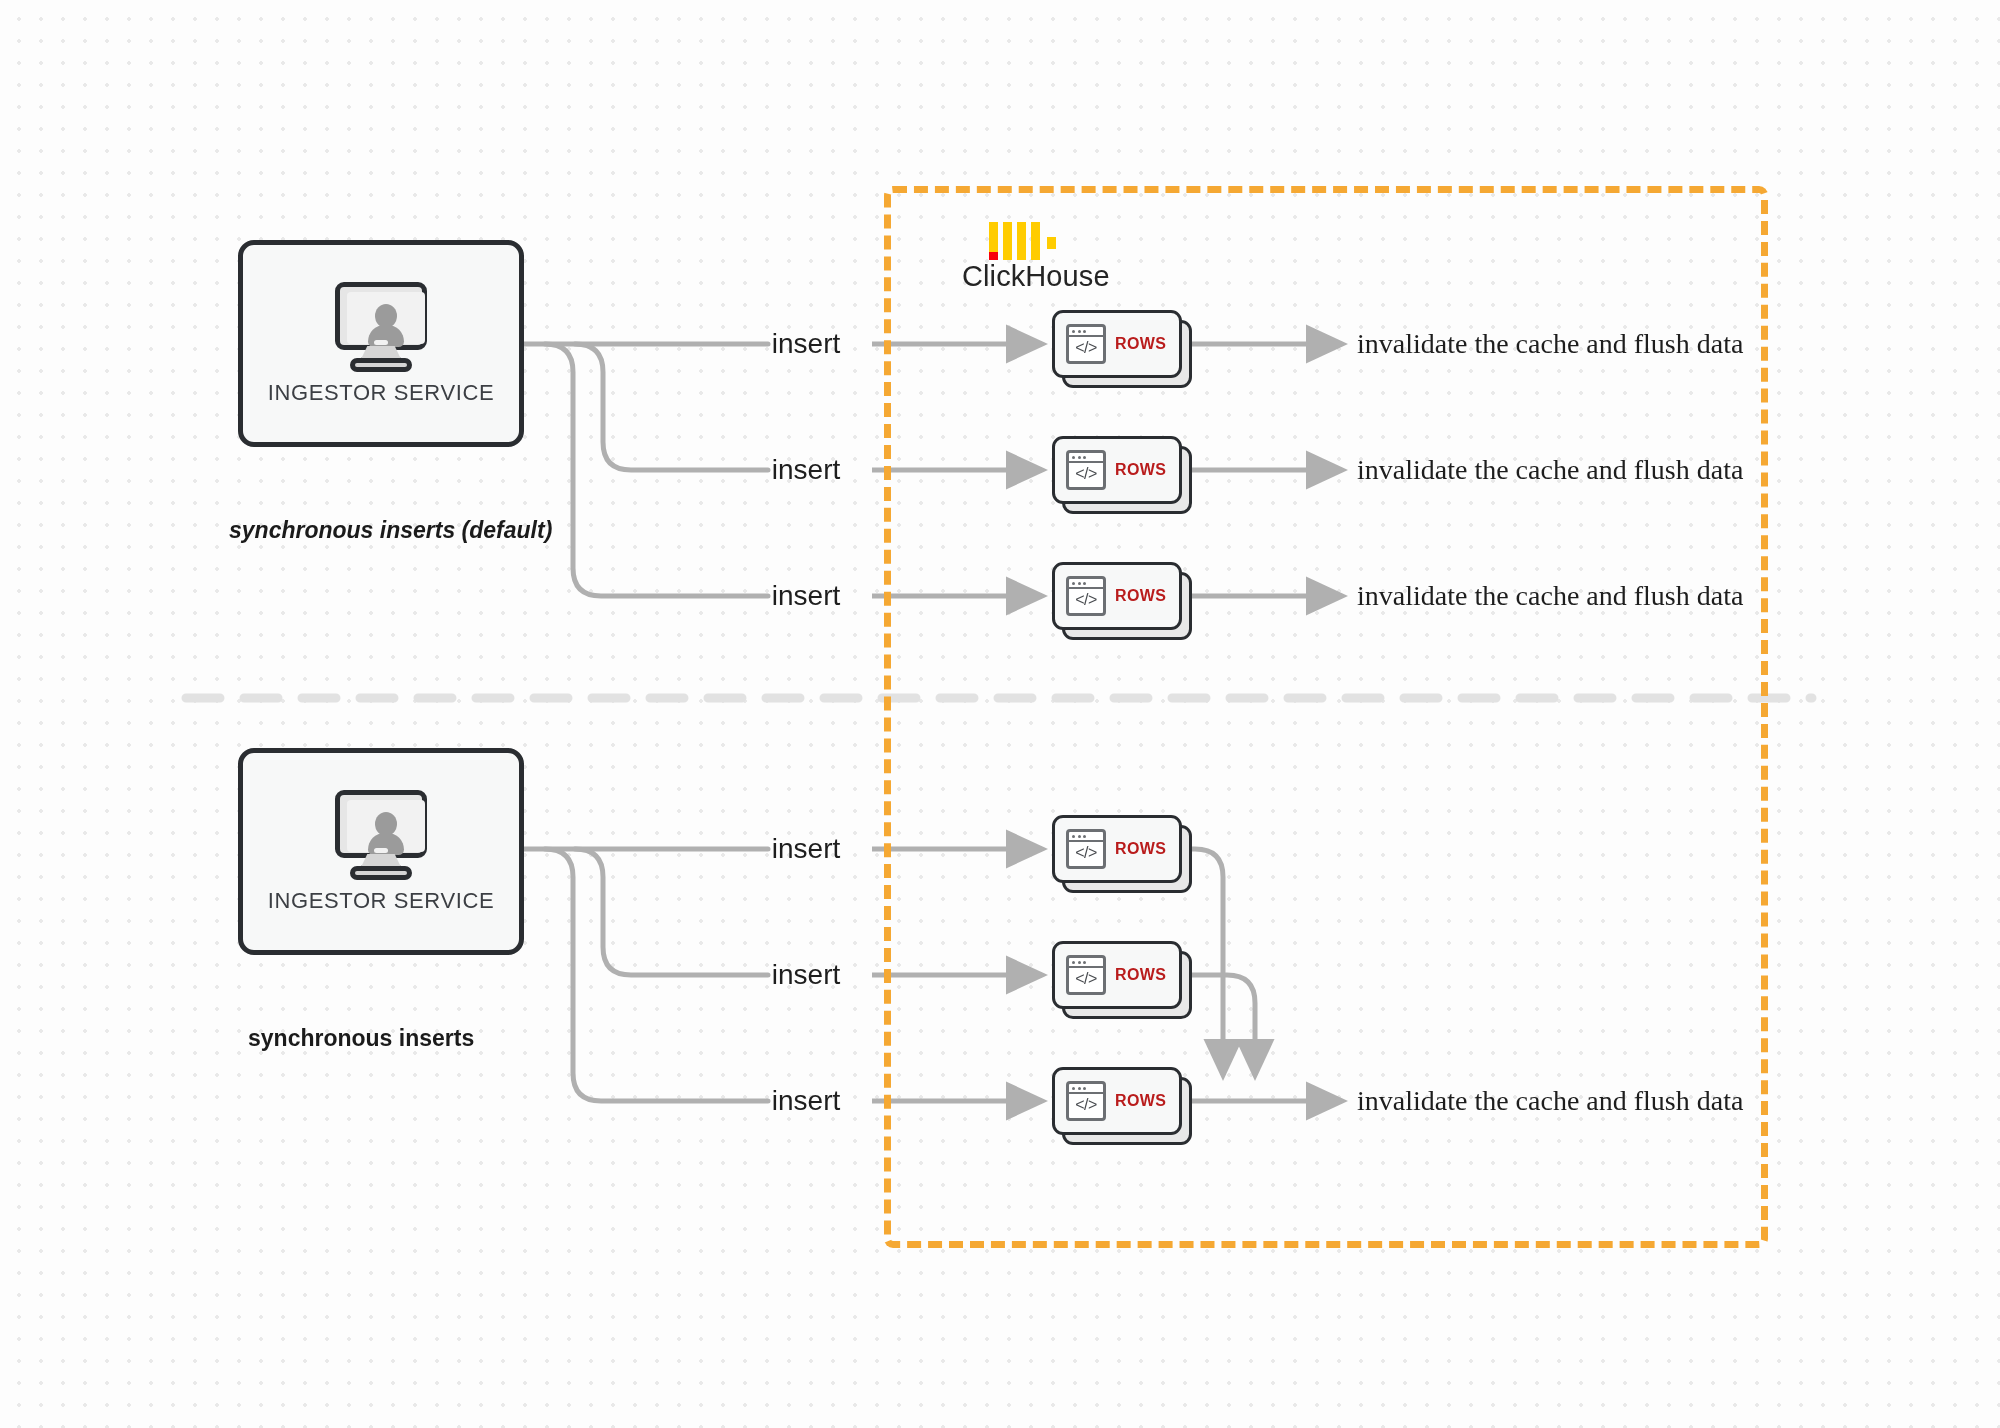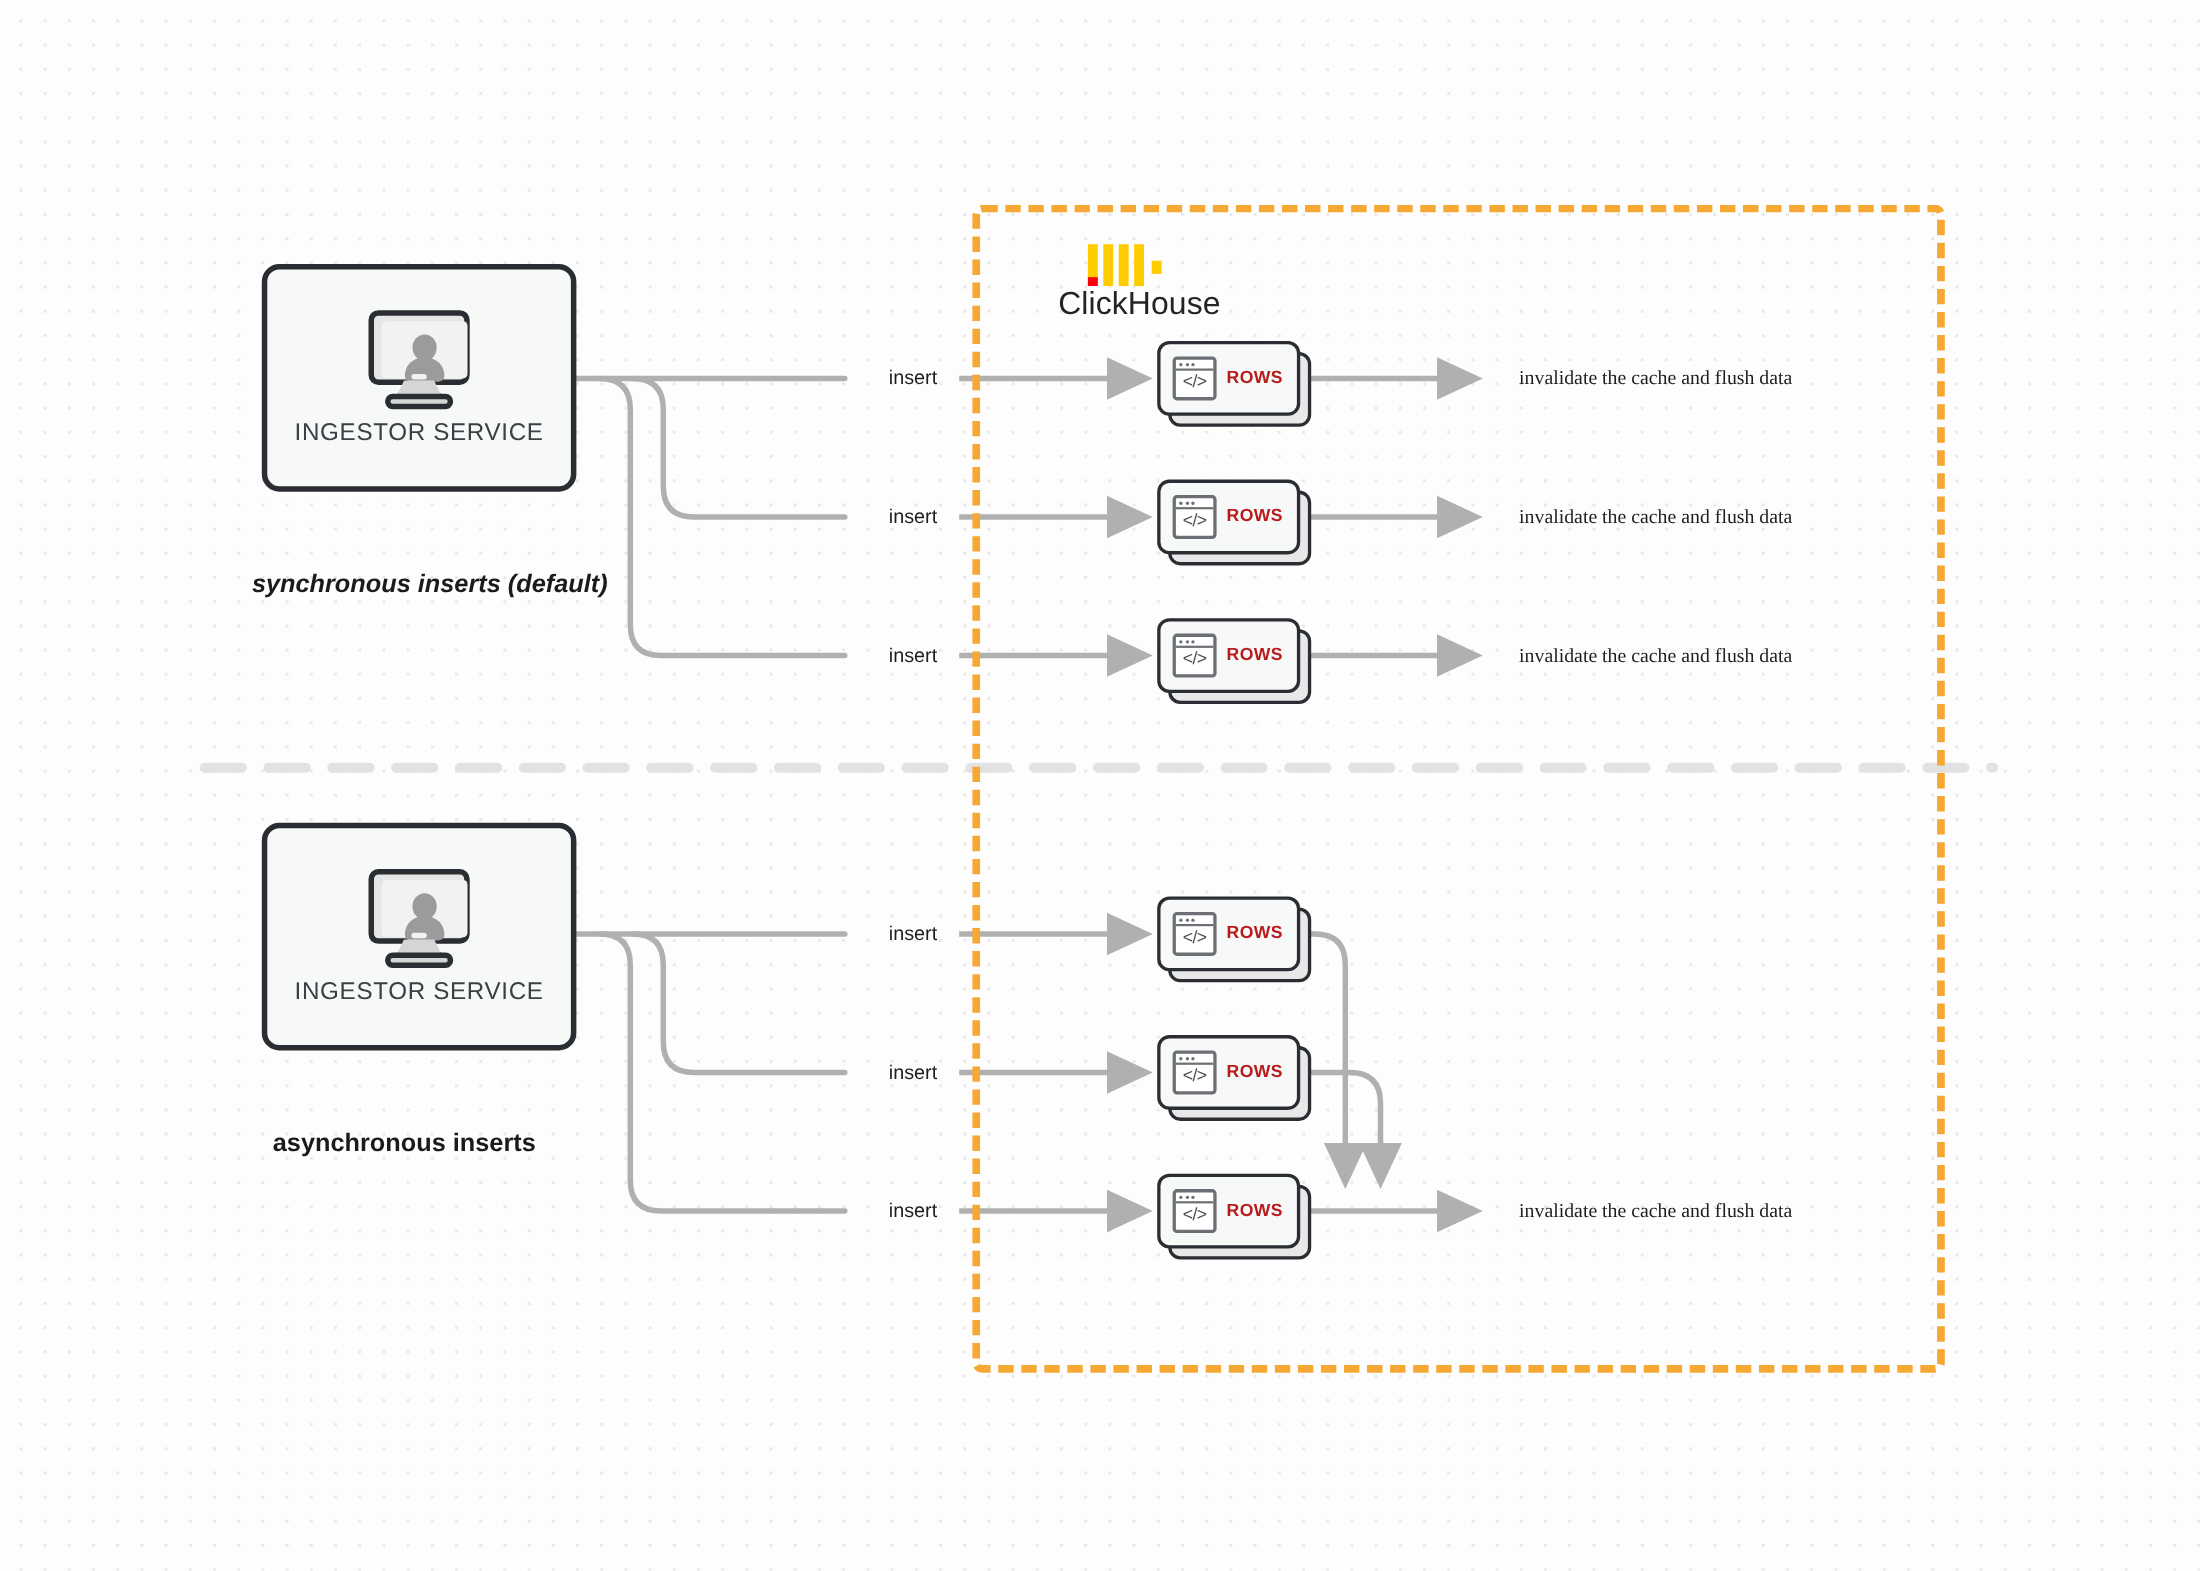--- a/index.html
+++ b/index.html
@@ -258,24 +258,23 @@
   .rows-text {
     font-size: 16px;
     font-weight: bold;
     color: #b91c1c;
     letter-spacing: 0.4px;
   }
 
   
   .flow-label {
     position: absolute;
-    font-size: 18px;
+    font-size: 28px;
     color: #1e1e1e;
     white-space: nowrap;
-    margin-left: 24px;
   }
   .insert-label { transform: translate(-50%, -50%); }
   .outcome-label { transform: translateY(-50%); font-family: Liberation Serif, serif; }
 </style>
 </head>
 <body>
 
 <div id="canvas">
 
   <svg id="vec" viewBox="0 0 2000 1428" xmlns="http://www.w3.org/2000/svg">
@@ -422,21 +421,21 @@
           <div class="mon-person-body"></div>
         </div>
       </div>
       <div class="mon-stand"></div>
       <div class="mon-notch"></div>
       <div class="mon-base"></div>
     </div>
     <div class="ingestor-label">INGESTOR SERVICE</div>
   </div>
 
-  <div class="section-caption async">asynchronous inserts</div>
+  <div class="section-caption async">synchronous inserts</div>
 
   <div class="flow-label insert-label" style="left:806px; top:849px;">insert</div>
   <div class="flow-label insert-label" style="left:806px; top:975px;">insert</div>
   <div class="flow-label insert-label" style="left:806px; top:1101px;">insert</div>
 
   <div class="rows-card-wrap" style="left:1052px; top:815px;">
     <div class="rows-shadow"></div>
     <div class="rows-card">
       <div class="code-icon">
         <div class="code-icon-bar">

